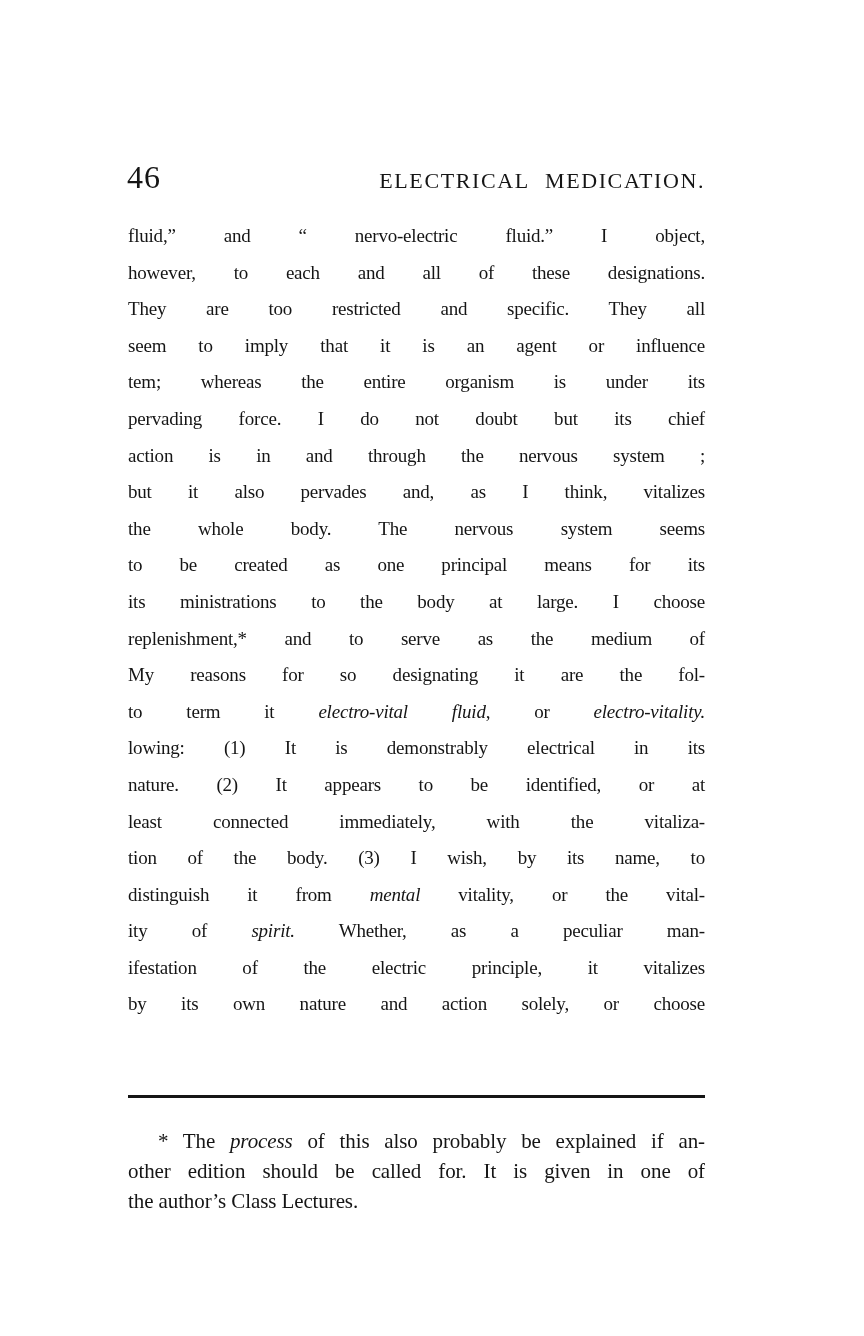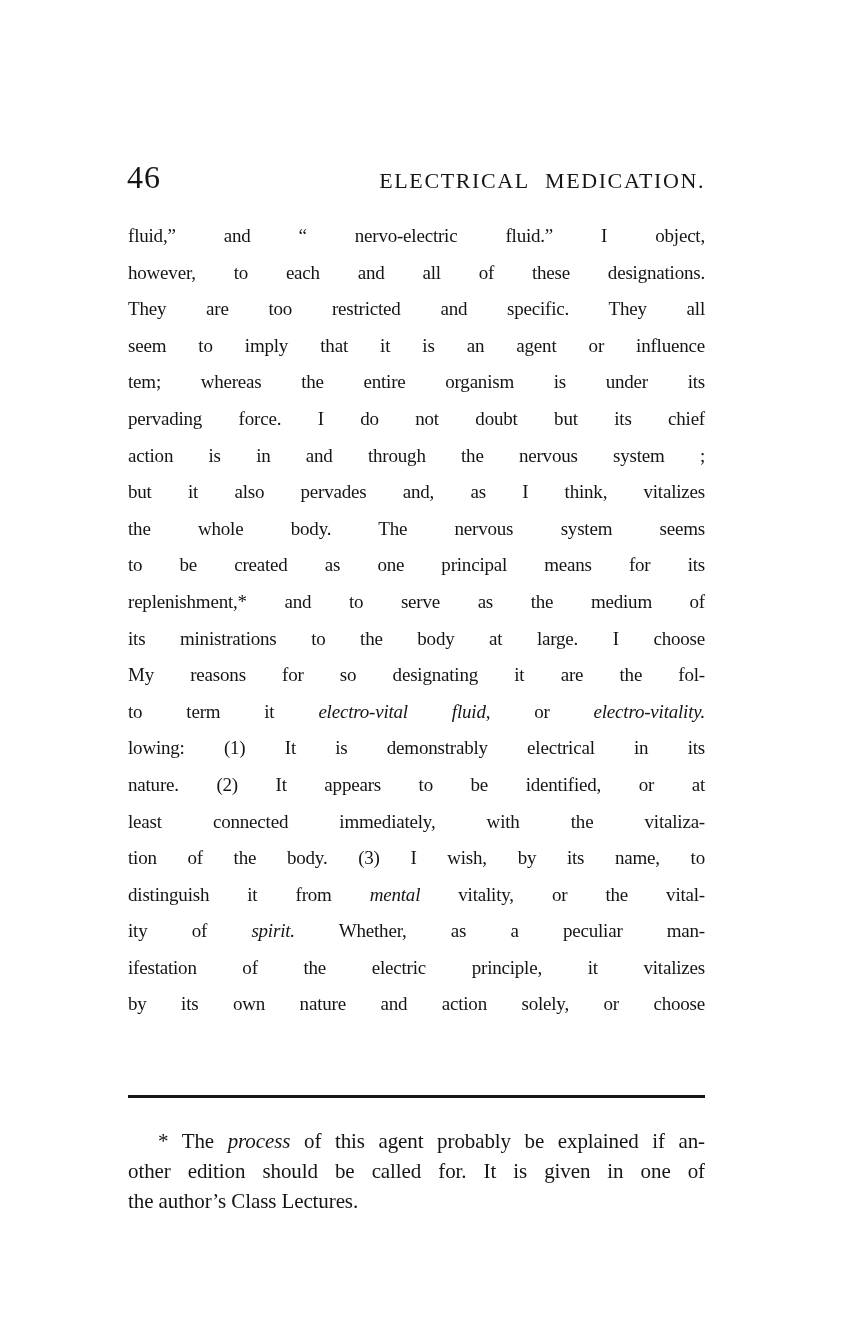--- a/index.html
+++ b/index.html
@@ -90,34 +90,34 @@
       <div class="tline"><span>fluid,” and “ nervo-electric fluid.”  I object,</span></div>
       <div class="tline"><span>however, to each and all of these designations.</span></div>
       <div class="tline"><span>They are too restricted and specific.  They all</span></div>
       <div class="tline"><span>seem to imply that it is an agent or influence</span></div>
       <div class="tline"><span>tem; whereas the entire organism is under its</span></div>
       <div class="tline"><span>pervading force.  I do not doubt but its chief</span></div>
       <div class="tline"><span>action is in and through the nervous system ;</span></div>
       <div class="tline"><span>but it also pervades and, as I think, vitalizes</span></div>
       <div class="tline"><span>the whole body.  The nervous system seems</span></div>
       <div class="tline"><span>to be created as one principal means for its</span></div>
+      <div class="tline"><span>its ministrations to the body at large.  I choose</span></div>
       <div class="tline"><span>replenishment,* and to serve as the medium of</span></div>
-      <div class="tline"><span>its ministrations to the body at large.  I choose</span></div>
       <div class="tline"><span>My reasons for so designating it are the fol-</span></div>
       <div class="tline"><span>to term it </span><span class="it">electro-vital fluid</span><span>, or </span><span class="it">electro-vitality.</span></div>
       <div class="tline"><span>lowing: (1) It is demonstrably electrical in its</span></div>
       <div class="tline"><span>nature.  (2) It appears to be identified, or at</span></div>
       <div class="tline"><span>least connected immediately, with the vitaliza-</span></div>
       <div class="tline"><span>tion of the body.  (3) I wish, by its name, to</span></div>
       <div class="tline"><span>distinguish it from </span><span class="it">mental</span><span> vitality, or the vital-</span></div>
       <div class="tline"><span>ity of </span><span class="it">spirit.</span><span>  Whether, as a peculiar man-</span></div>
       <div class="tline"><span>ifestation of the electric principle, it vitalizes</span></div>
       <div class="tline"><span>by its own nature and action solely, or choose</span></div>
     </div>
 
   <div class="footnote-rule"></div>
 
   <div class="footnote-text">
-      <div class="tline indent"><span>* The </span><span class="it">process</span><span> of this agent probably be explained if an-</span></div>
+      <div class="tline indent"><span>* The </span><span class="it">process</span><span> of this also probably be explained if an-</span></div>
       <div class="tline"><span>other edition should be called for.  It is given in one of</span></div>
       <div class="tline plain"><span>the author’s Class Lectures.</span></div>
     </div>
 </div>
 
 </body></html>

